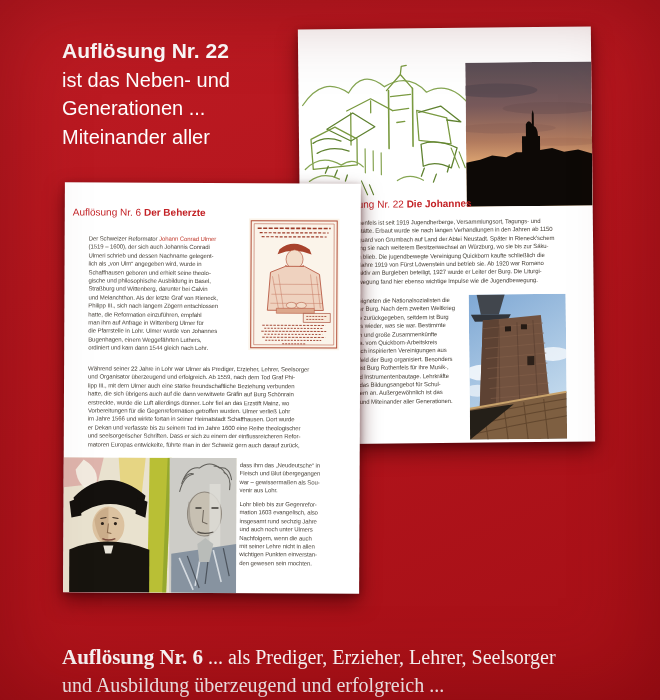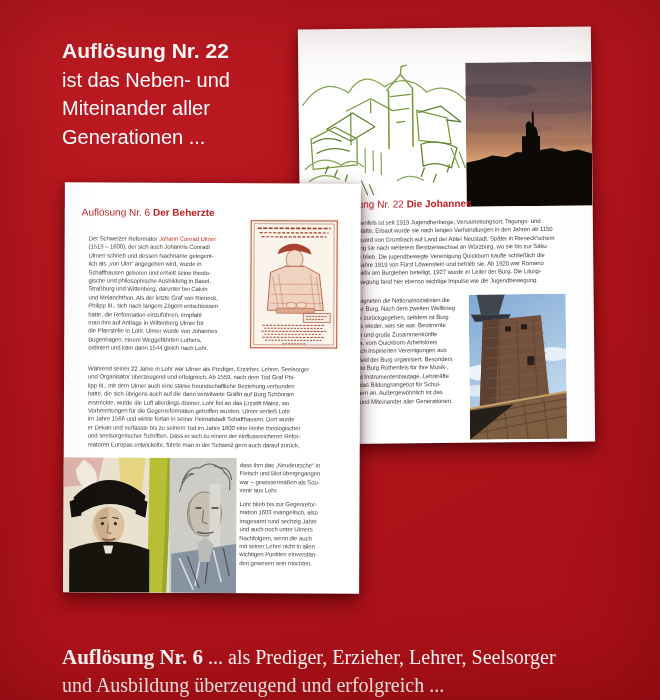--- a/index.html
+++ b/index.html
@@ -163,21 +163,21 @@
           <path d="M0,140 Q48,130 97,122"></path>
           <path d="M14,115 L18,145 M34,112 L38,145 M54,108 L58,145 M74,105 L78,145"></path>
         </g>
         <path d="M0,116 L44,110 L0,145 Z" fill="#241f18"></path>
       </svg>
     </div>
   </div>
 
   <div class="page page6">
 
-    <div class="abs heading" style="left:17px;top:24px;">
+    <div class="abs heading" style="left:8px;top:24px;">
       <span>Auflösung Nr. 6 </span><b>Der Beherzte</b>
     </div>
 
     <div class="abs body" style="left:24px;top:52px;width:158px;">
         <div class="tline"><span>Der Schweizer Reformator </span><span class="red-name">Johann Conrad Ulmer</span></div>
         <div class="tline">(1519 – 1600), der sich auch Johannis Conradi</div>
         <div class="tline">Ulmeri schrieb und dessen Nachname gelegent-</div>
         <div class="tline">lich als „von Ulm“ angegeben wird, wurde in</div>
         <div class="tline">Schaffhausen geboren und erhielt seine theolo-</div>
         <div class="tline">gische und philosophische Ausbildung in Basel,</div>
@@ -304,22 +304,22 @@
         </g>
         <path d="M134,86 L142,80 L150,86 L146,104 L136,104 Z" fill="#b9bcb9"></path>
       </svg>
     </div>
   </div>
 
   <div class="banner banner-top">
     <div class="bt">Auflösung Nr. 22</div>
     <div>
         <div class="tline">ist das Neben- und</div>
+        <div class="tline">Generationen ...</div>
         <div class="tline">Miteinander aller</div>
-        <div class="tline">Generationen ...</div>
       </div>
   </div>
 
   <div class="banner banner-bottom">
     <div><span class="bt">Auflösung Nr. 6</span><span> ... als Prediger, Erzieher, Lehrer, Seelsorger</span></div>
     <div>und Ausbildung überzeugend und erfolgreich ...</div>
   </div>
 
 </div>
 

